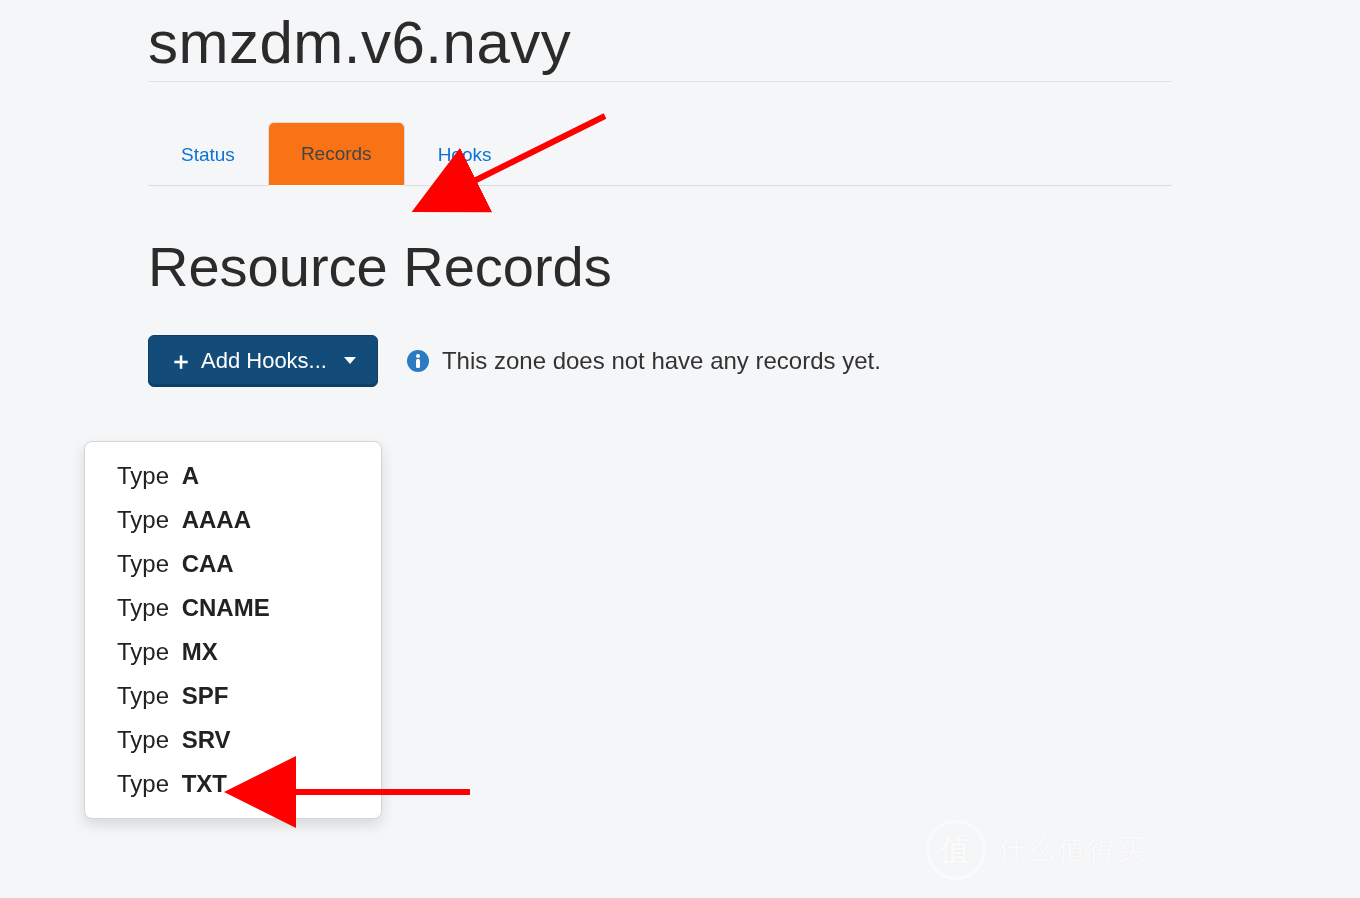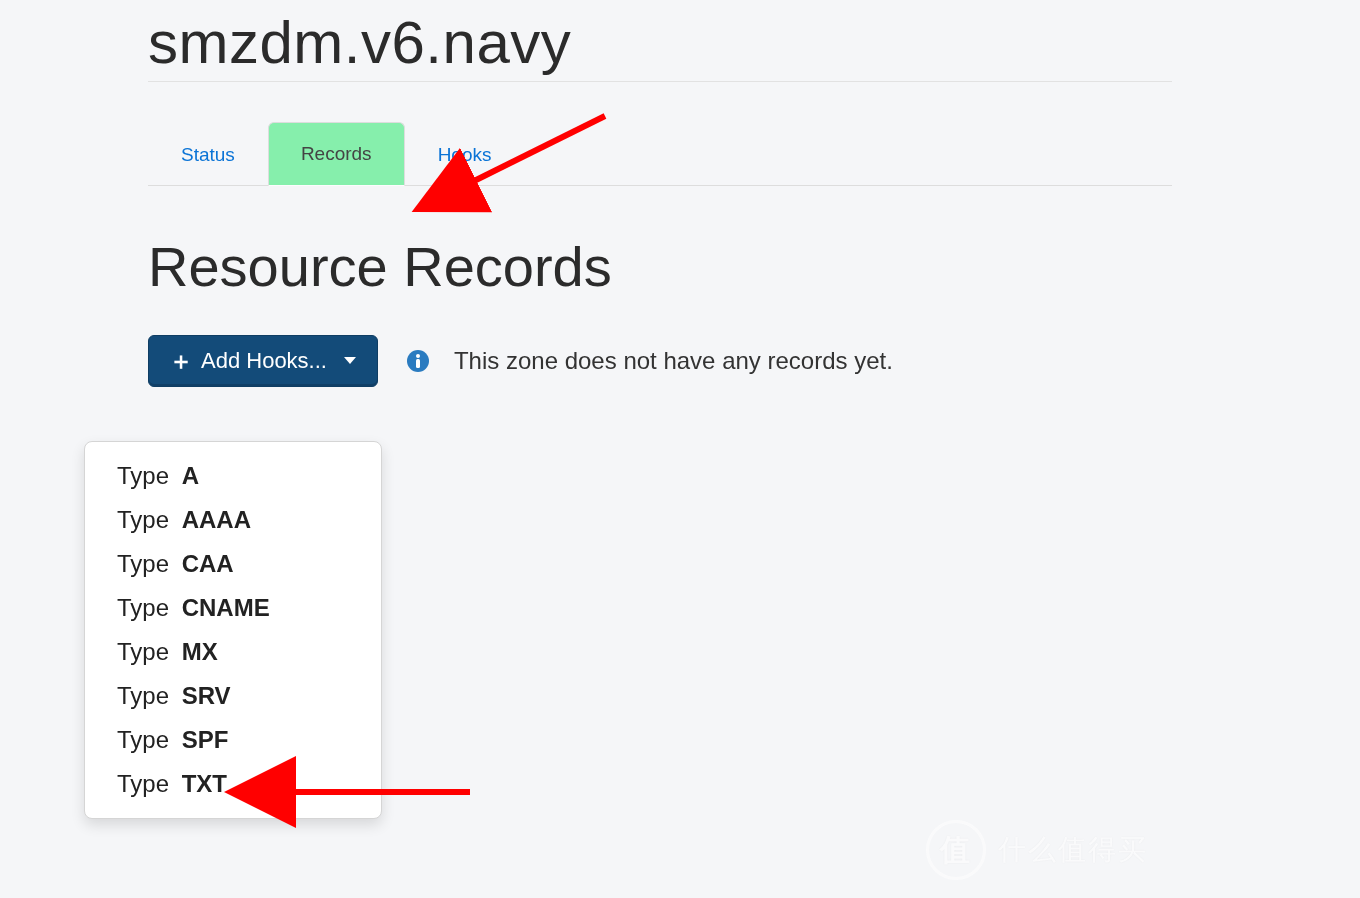--- a/index.html
+++ b/index.html
@@ -51,21 +51,21 @@
     color:var(--blue-link);
     cursor:pointer;
     border:1px solid transparent;
     border-bottom:none;
     margin-bottom:-1px;
     border-radius:6px 6px 0 0;
     background:transparent;
   }
   .tab.active{
     color:#444;
-    background:#86efac;
+    background:#f97316;
     border-color:var(--border);
     border-bottom:1px solid #fcfcfd;
   }
 
   .section-title{
     font-size:56px;
     font-weight:400;
     color:#2b2b2b;
     margin:48px 4px 36px 0;
   }
@@ -96,21 +96,21 @@
   }
   .btn .caret{
     margin-left:8px;
     display:inline-block;
   }
   .caret svg{display:block}
 
   .info-msg{
     display:flex;
     align-items:center;
-    gap:24px;
+    gap:12px;
     font-size:24px;
     color:#333;
   }
   .info-icon{
     width:24px;height:24px;
     display:inline-flex;align-items:center;justify-content:center;
   }
   .info-icon svg{display:block}
 
   
@@ -209,25 +209,25 @@
     <div class="dropdown-item">
       <span class="tprefix">Type</span>
       <span class="tval">CNAME</span>
     </div>
     <div class="dropdown-item">
       <span class="tprefix">Type</span>
       <span class="tval">MX</span>
     </div>
     <div class="dropdown-item">
       <span class="tprefix">Type</span>
+      <span class="tval">SPF</span>
+    </div>
+    <div class="dropdown-item">
+      <span class="tprefix">Type</span>
       <span class="tval">SRV</span>
-    </div>
-    <div class="dropdown-item">
-      <span class="tprefix">Type</span>
-      <span class="tval">SPF</span>
     </div>
     <div class="dropdown-item">
       <span class="tprefix">Type</span>
       <span class="tval">TXT</span>
     </div>
   </div>
 
   <div class="arrow" style="left:440px;top:110px">
     <svg width="180" height="90">
       <defs>

